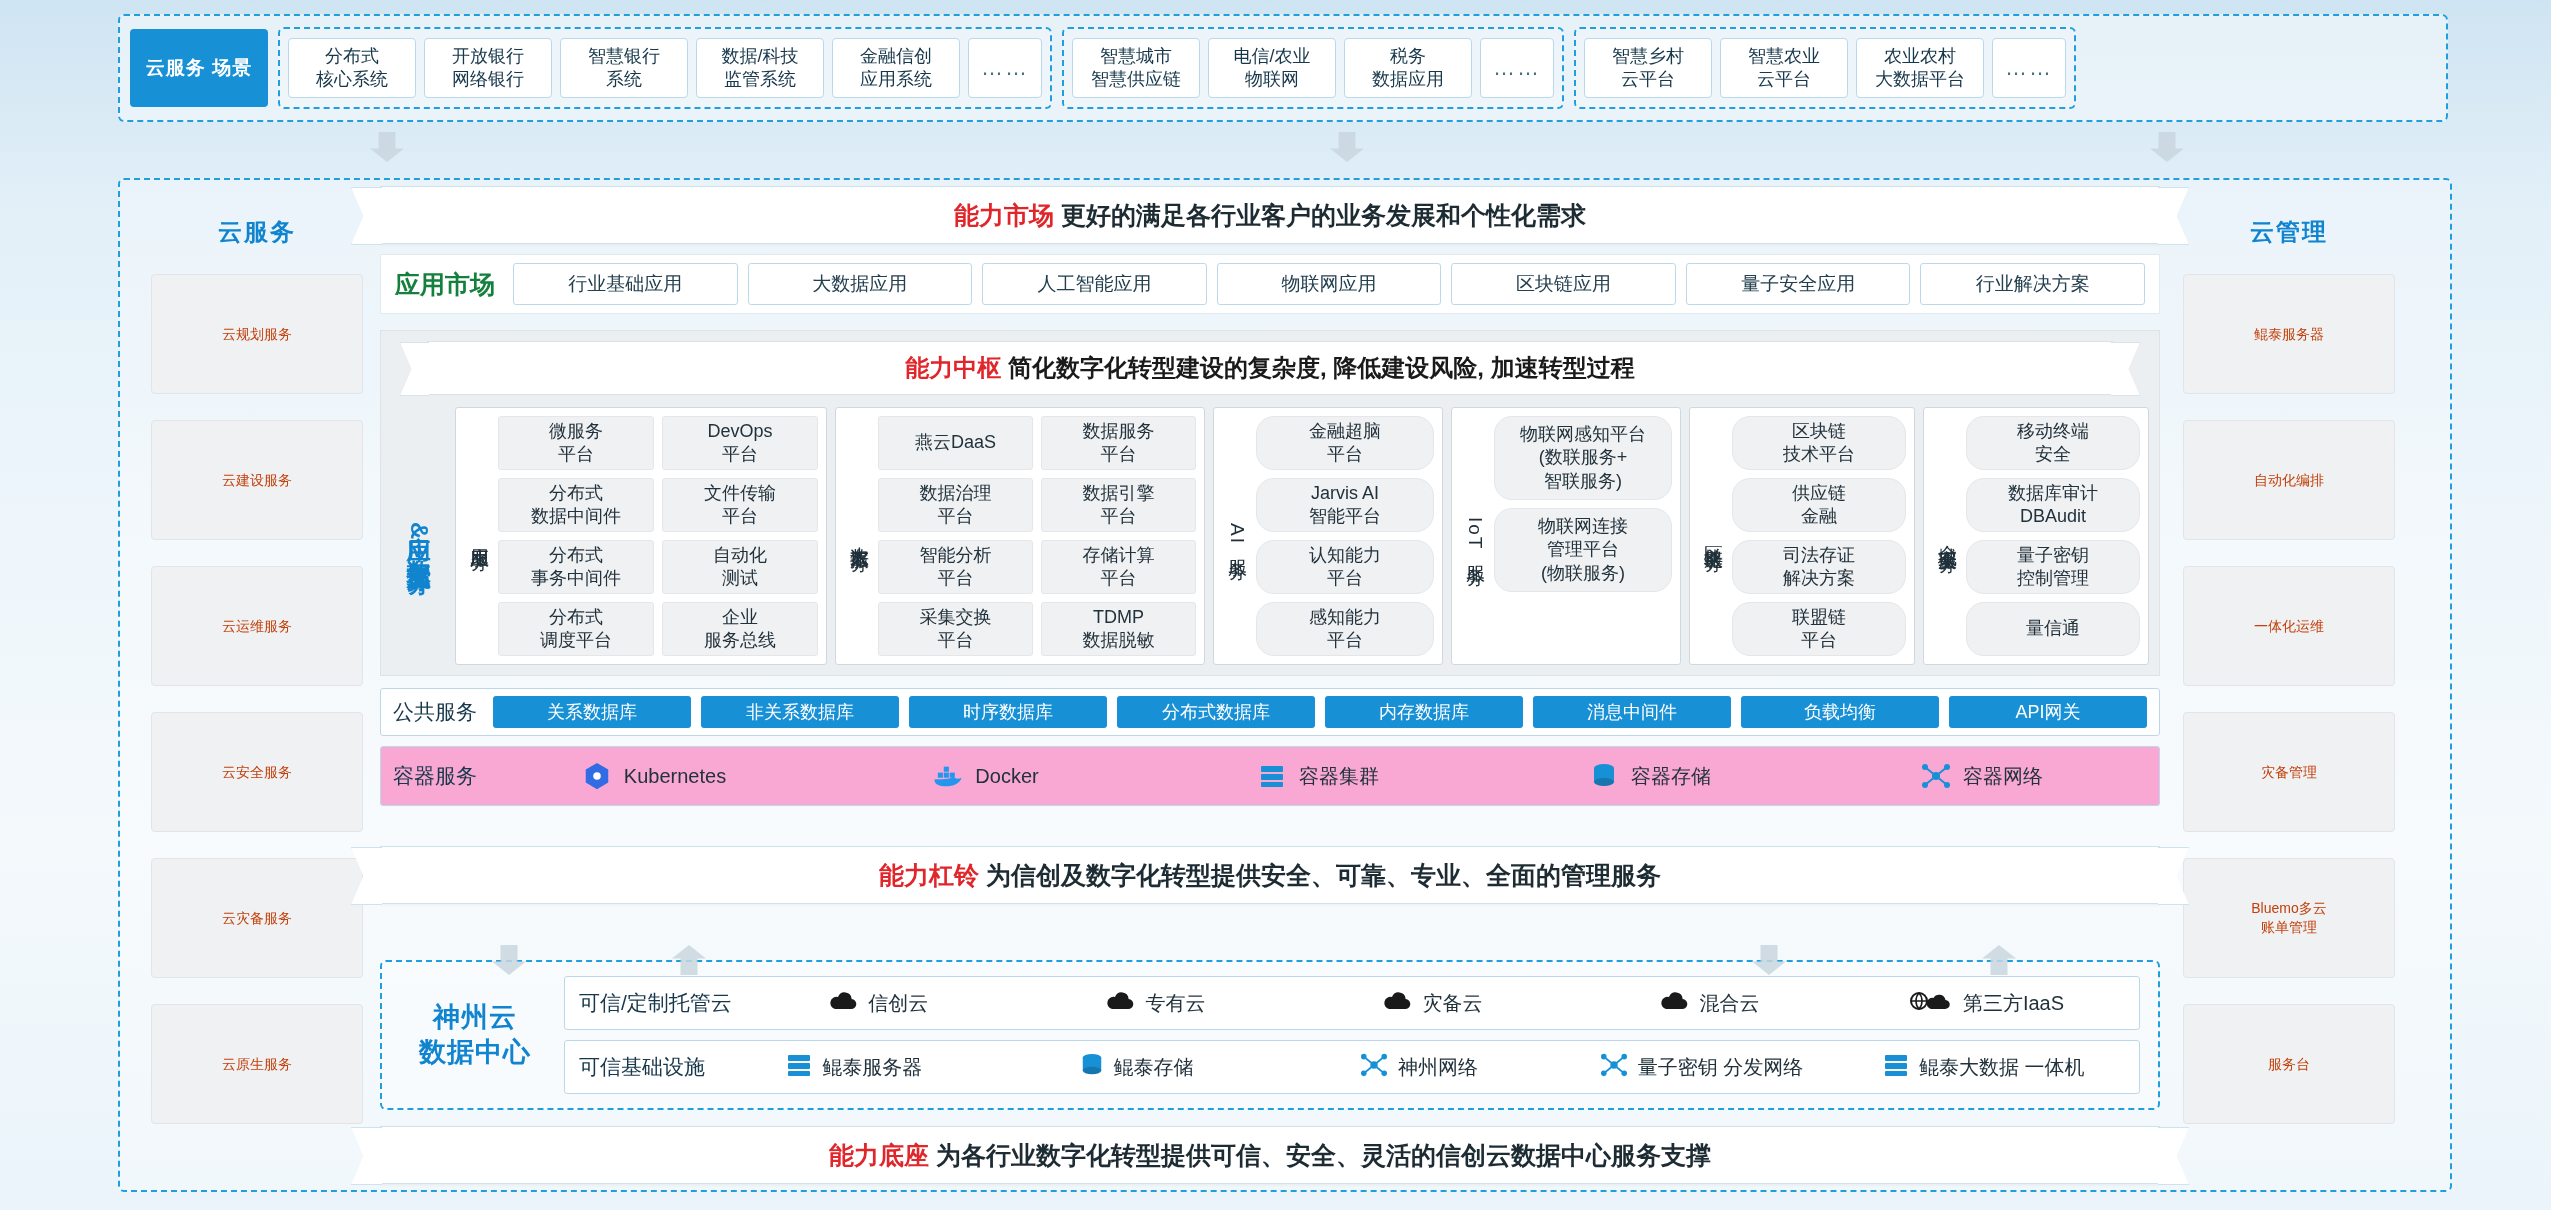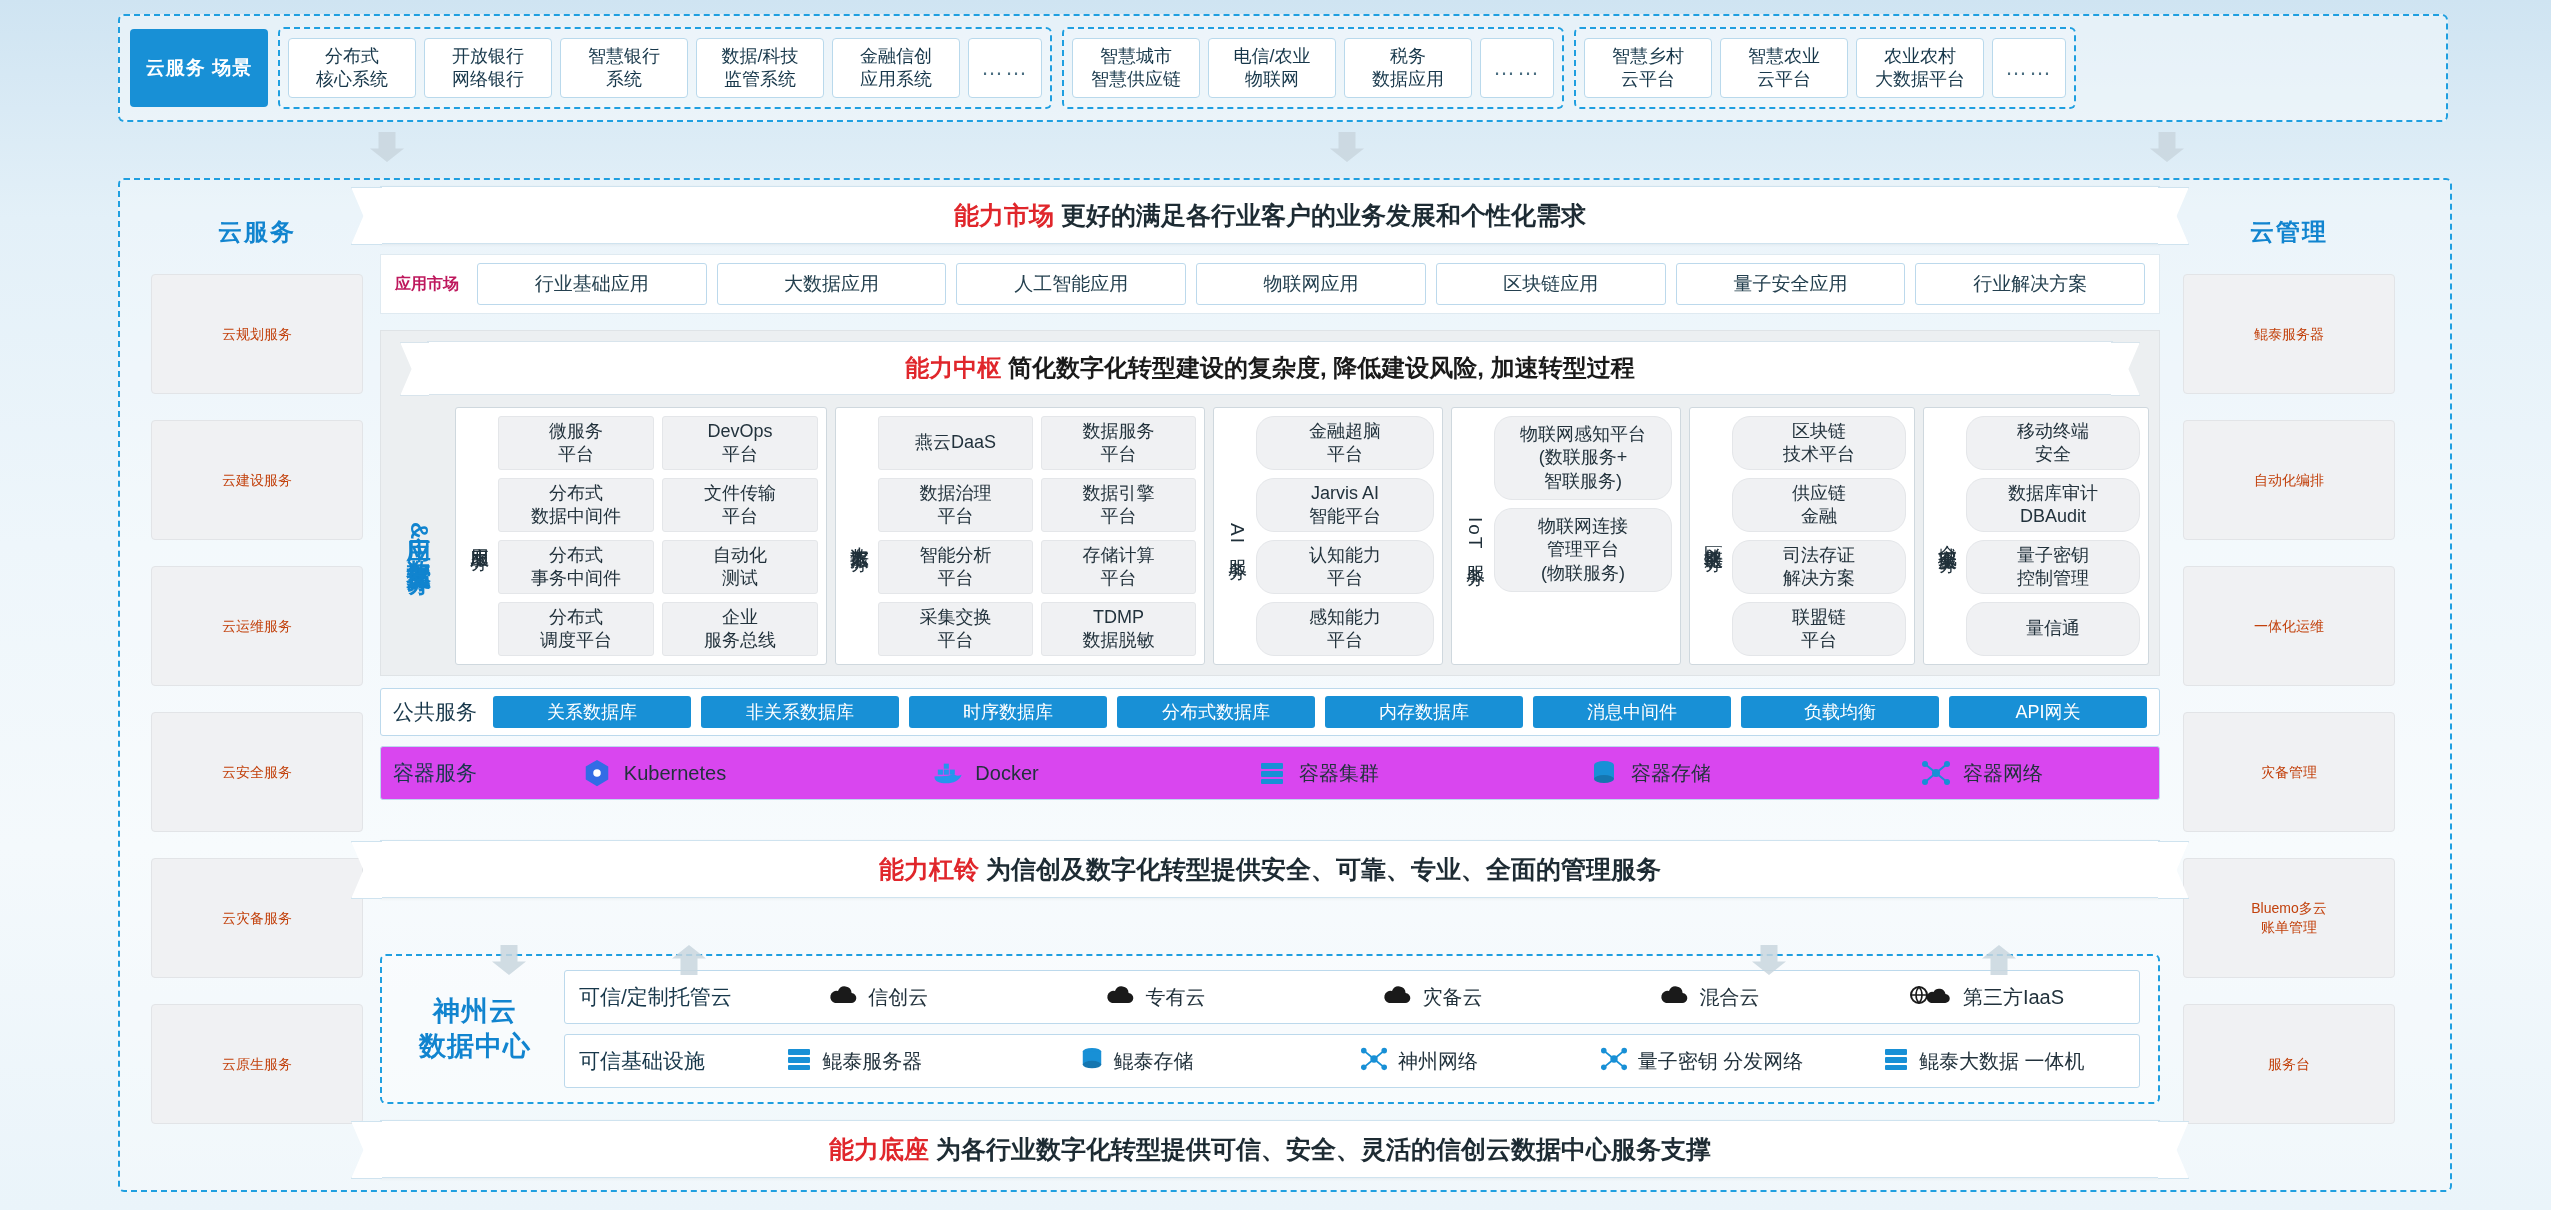--- a/index.html
+++ b/index.html
@@ -91,21 +91,21 @@
   .ribbon::before{left:-30px;border-left:1px solid #cfe3ef;
     clip-path:polygon(0 0,100% 0,100% 100%,0 100%,40% 50%);}
   .ribbon::after{right:-30px;border-right:1px solid #cfe3ef;
     clip-path:polygon(0 0,100% 0,60% 50%,100% 100%,0 100%);}
 
   
   .appmarket{
     margin-top:10px;height:60px;display:flex;align-items:center;gap:10px;
     background:#ffffff;border:1px solid #dfeaf1;padding:0 14px;box-sizing:border-box;
   }
-  .appmarket .lbl{font-size:16px;font-weight:bold;color:#be185d;margin-right:8px;white-space:nowrap;}
+  .appmarket .lbl{font-size:25px;font-weight:bold;color:#15803d;margin-right:8px;white-space:nowrap;}
   .appmarket .chip{
     flex:1;height:40px;border:1px solid #bcd9ec;border-radius:3px;background:#fff;
     display:flex;align-items:center;justify-content:center;font-size:19px;color:#24404f;
   }
 
   
   .hub{
     margin-top:16px;background:#eceff1;border:1px solid #dfe3e6;padding:10px;box-sizing:border-box;
   }
   .hub-ribbon{
@@ -150,21 +150,21 @@
   .pubrow{
     margin-top:12px;height:48px;border:1px solid #bcd9ec;border-radius:3px;background:#fff;
     display:flex;align-items:center;padding:0 12px;box-sizing:border-box;gap:10px;
   }
   .pubrow .lbl{font-size:21px;color:#17374a;white-space:nowrap;margin-right:6px;}
   .pubrow .pill{
     flex:1;height:32px;background:#1890d6;color:#fff;border-radius:3px;
     display:flex;align-items:center;justify-content:center;font-size:18px;
   }
   .containerrow{
-    margin-top:10px;height:54px;border:1px solid #bcd9ec;border-radius:3px;background:#d946ef;
+    margin-top:10px;height:60px;border:1px solid #bcd9ec;border-radius:3px;background:#f9a8d4;
     display:flex;align-items:center;padding:0 12px;box-sizing:border-box;
   }
   .containerrow .lbl{font-size:21px;color:#17374a;white-space:nowrap;margin-right:10px;}
   .citem{flex:1;display:flex;align-items:center;justify-content:center;gap:10px;font-size:20px;color:#22323c;}
   .cicon{width:34px;height:30px;display:flex;align-items:center;justify-content:center;}
 
   
   .dc-frame{
     margin-top:56px;border:2px dashed #1f9fe0;border-radius:6px;padding:14px 18px;box-sizing:border-box;
     background:rgba(255,255,255,0.4);

